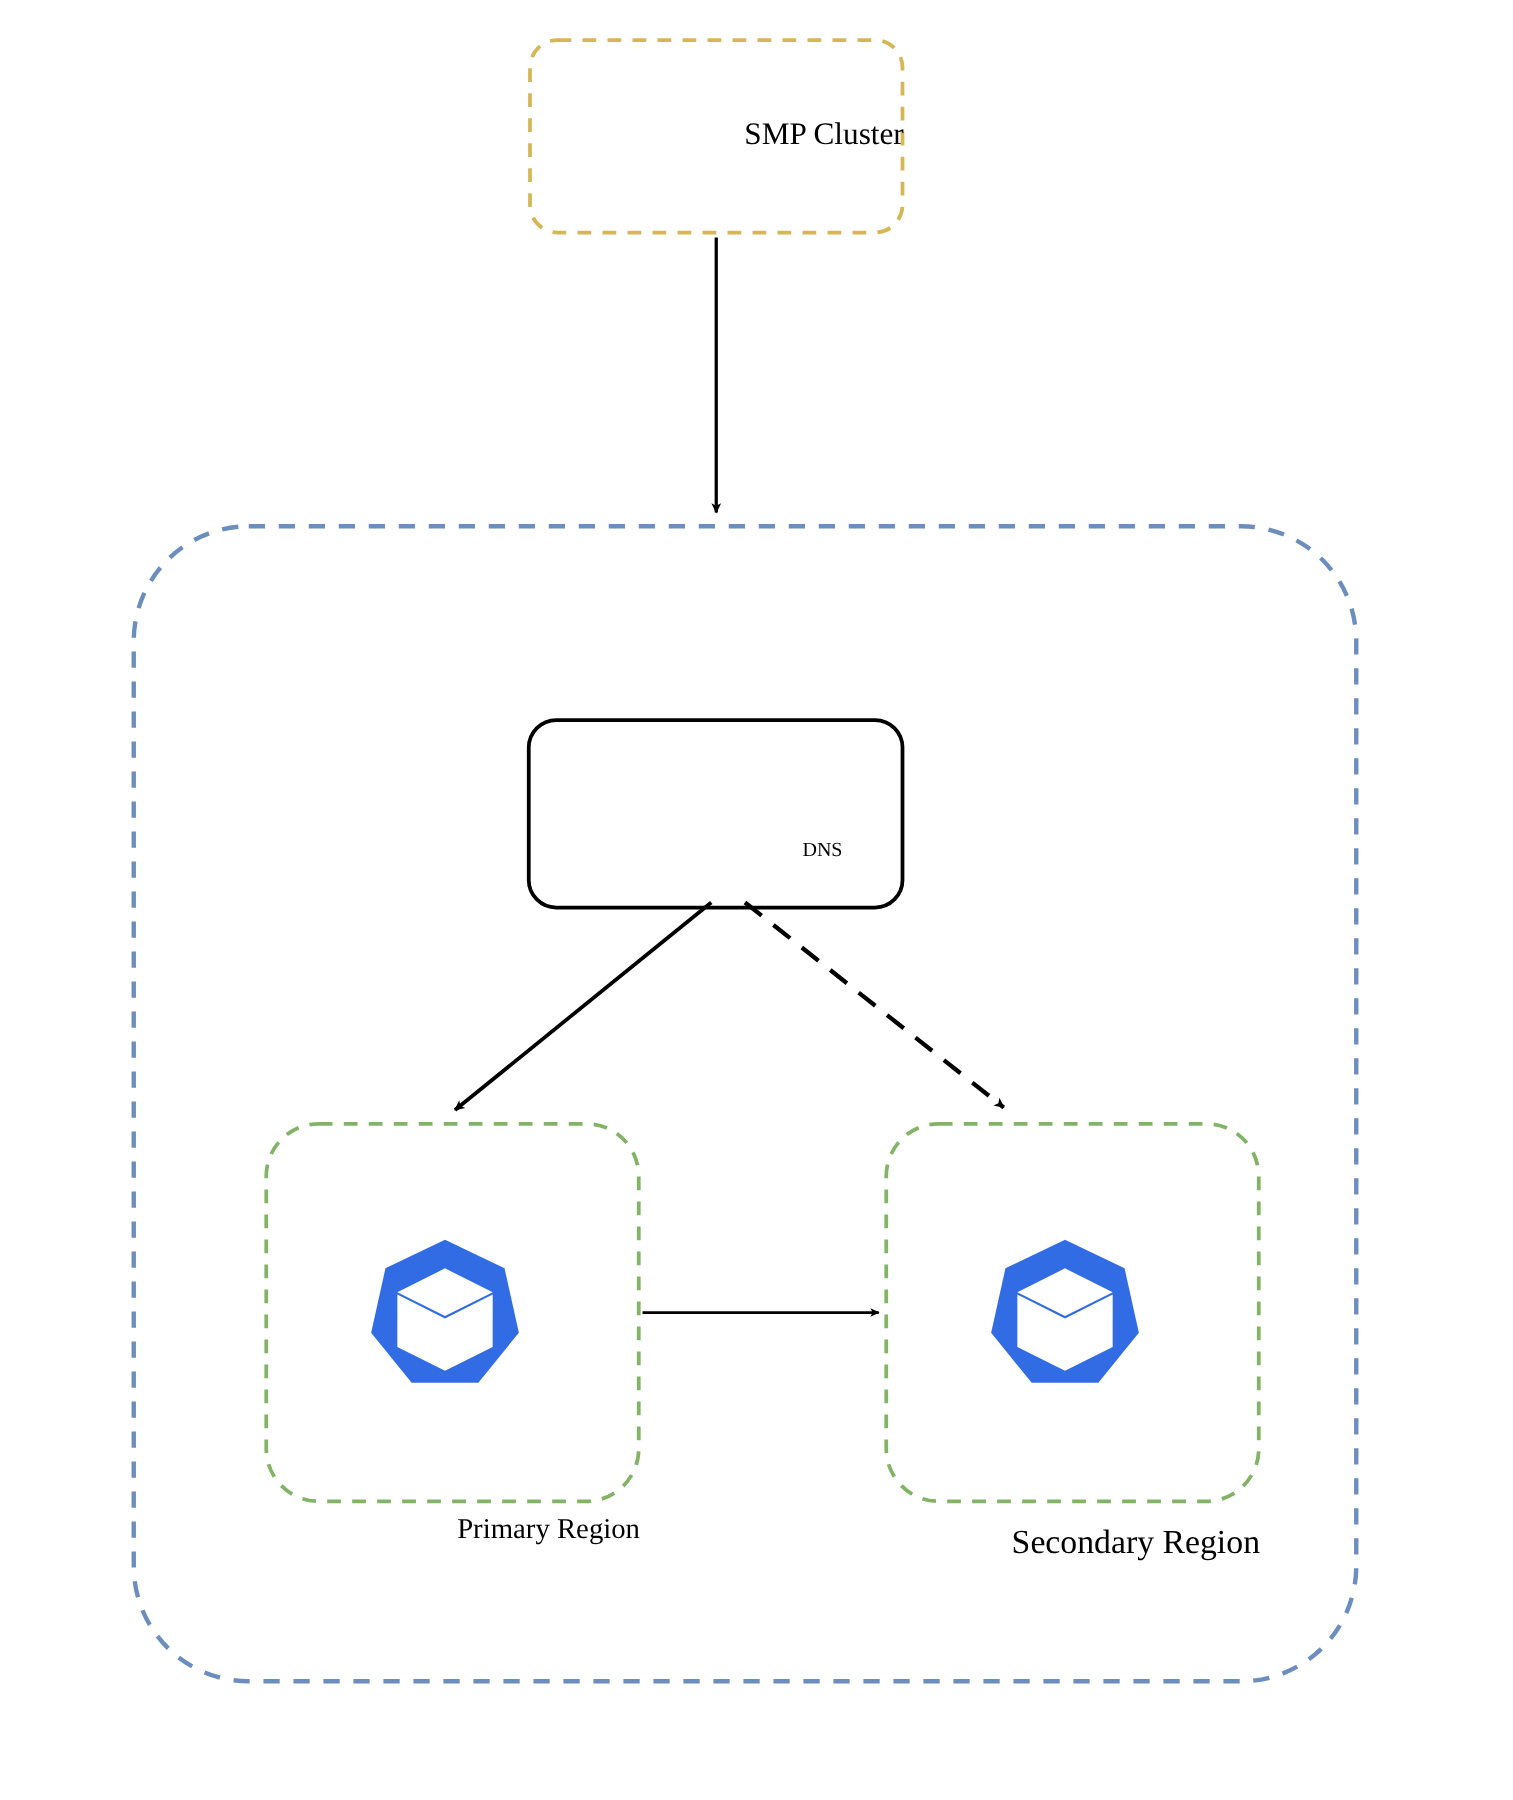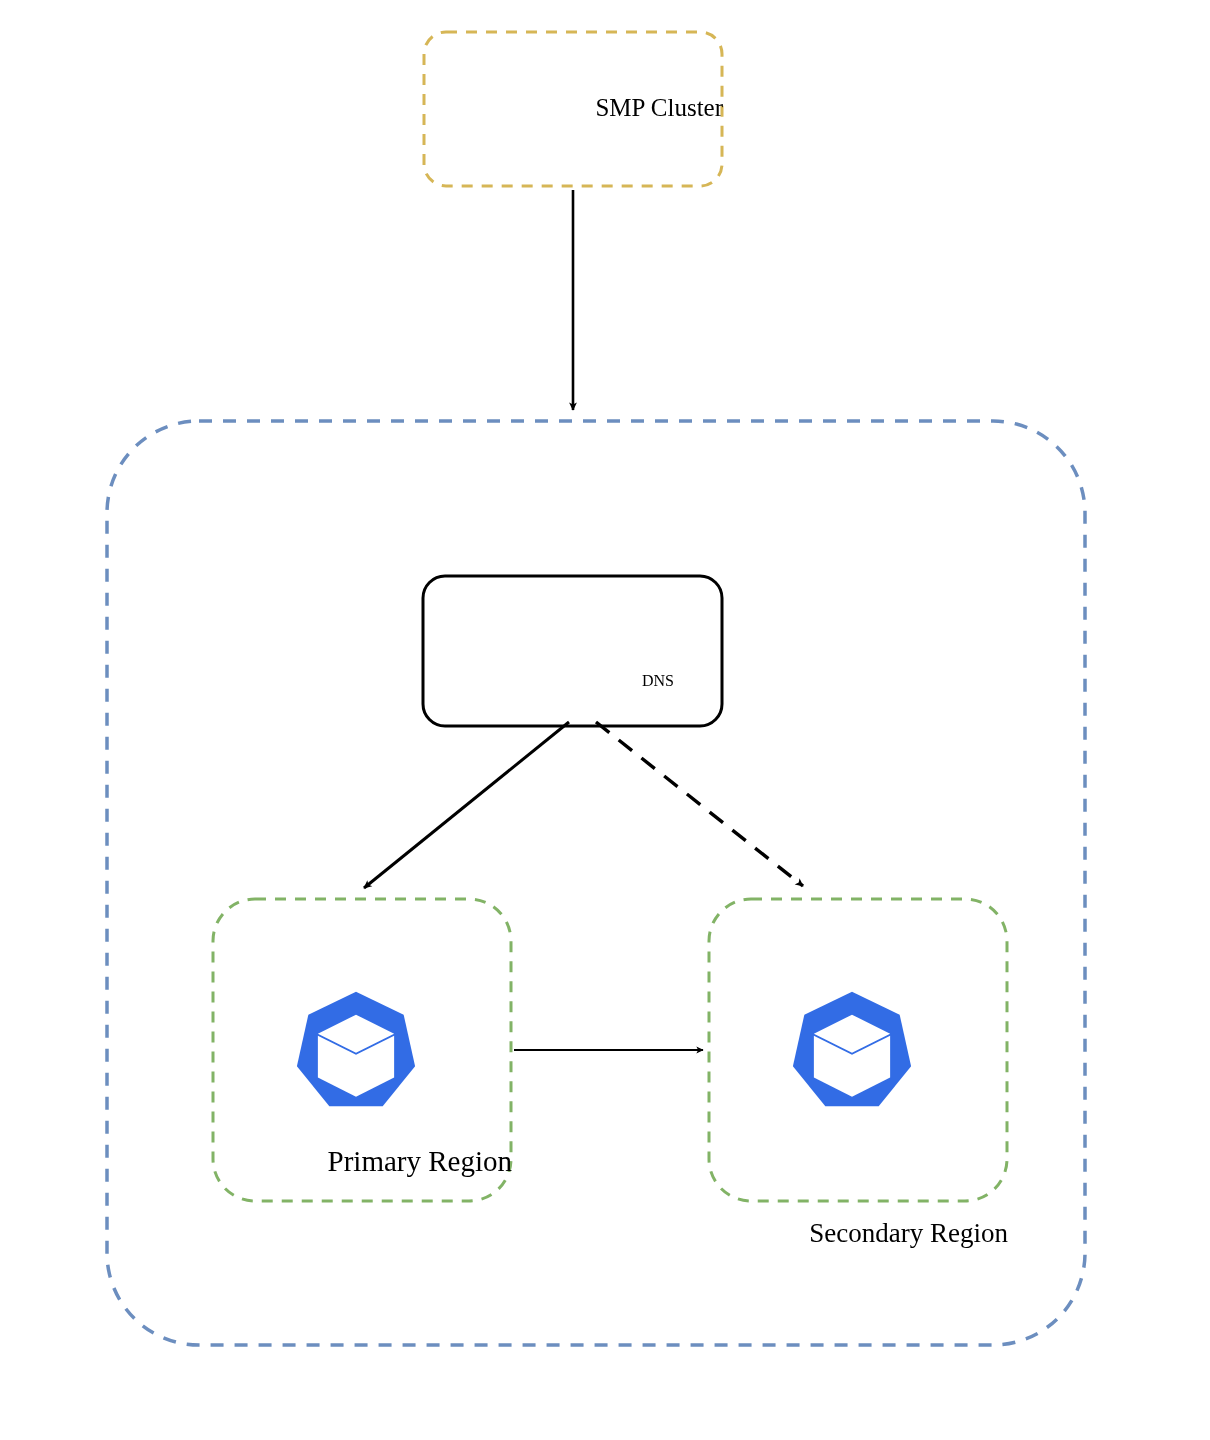--- a/index.html
+++ b/index.html
@@ -48,23 +48,23 @@
     top: 636px;
     width: 252px;
     font-size: 16px;
     line-height: 30px;
     margin-top: 30px;
   }
 
   
   #primary-region-label {
     left: 212px;
-    top: 1146px;
+    top: 1208px;
     width: 300px;
-    font-size: 29px;
+    font-size: 23px;
     line-height: 30px;
   }
   #secondary-region-label {
     left: 708px;
     top: 1218px;
     width: 300px;
     font-size: 27px;
     line-height: 30px;
   }
 </style>

